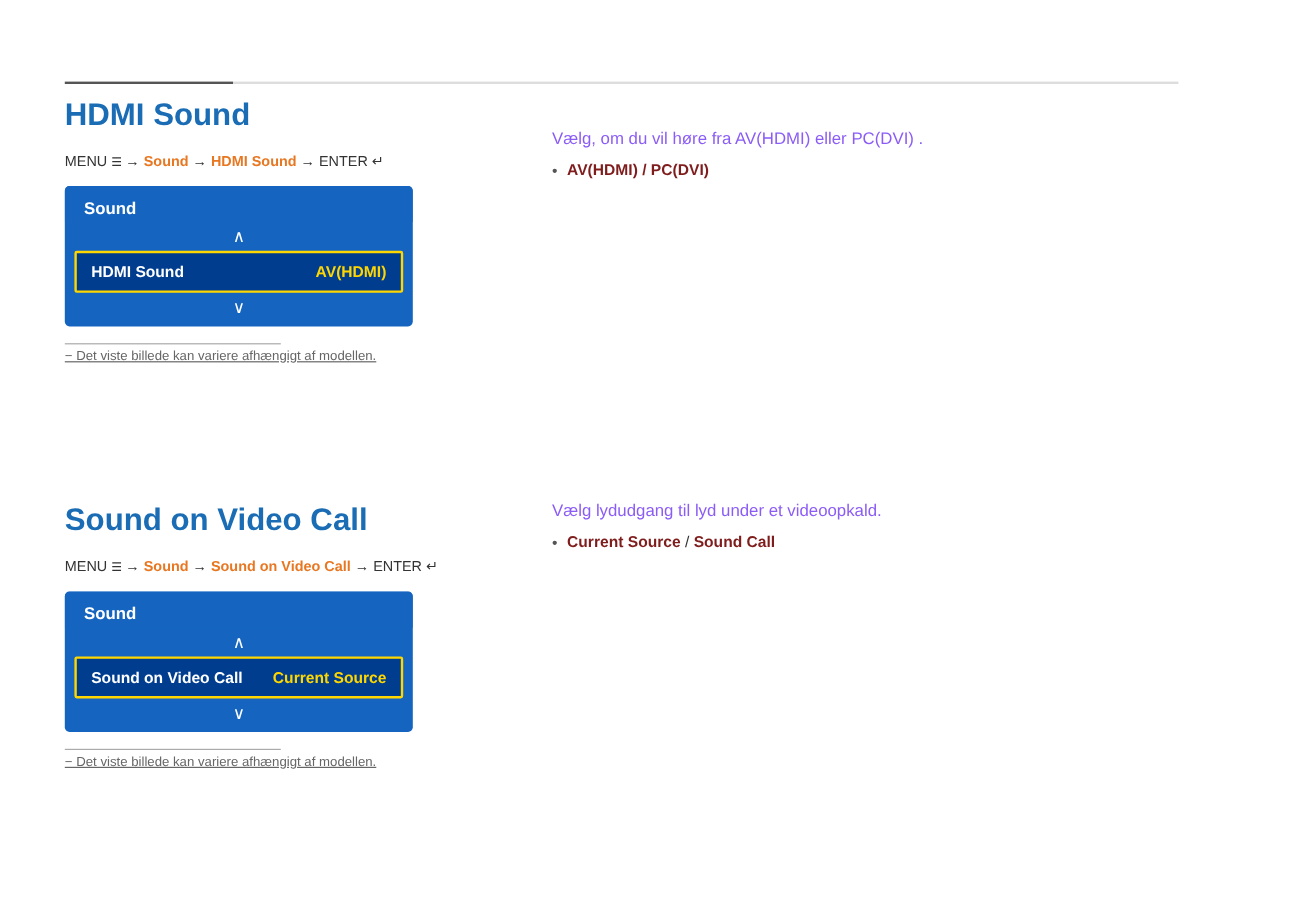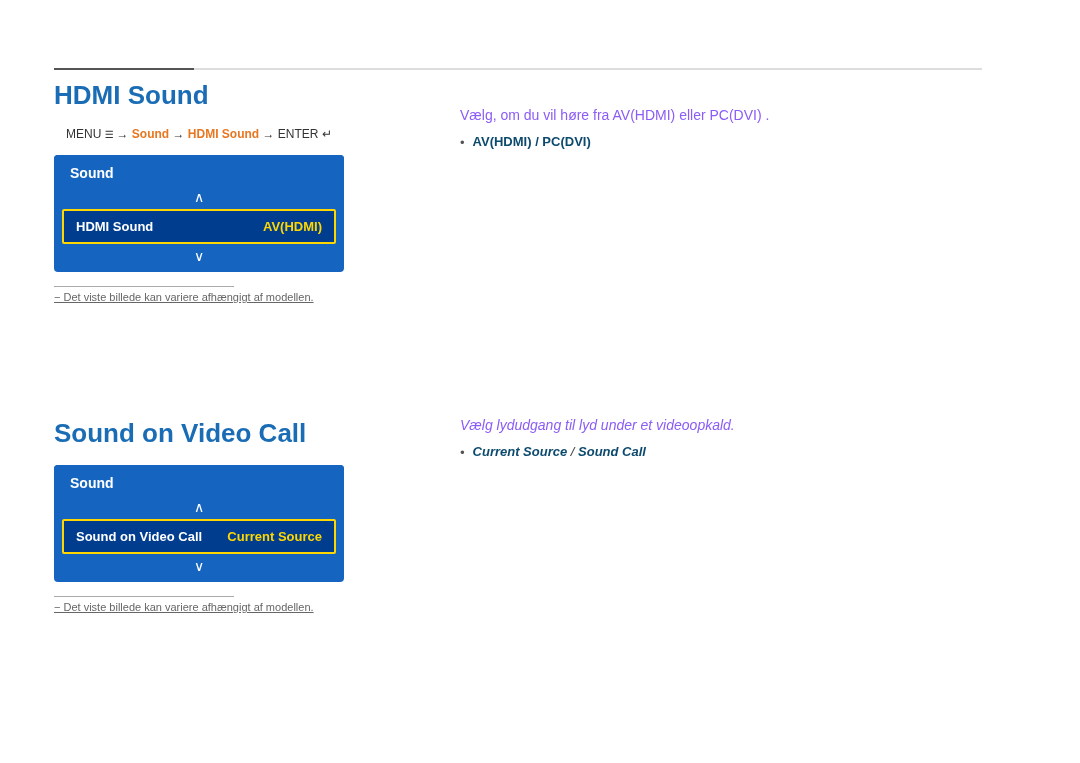--- a/index.html
+++ b/index.html
@@ -45,21 +45,20 @@
       font-size: 26px;
       font-weight: 700;
       color: #1a6db5;
       margin-bottom: 16px;
     }
 
     .menu-path {
       font-size: 12px;
       color: #333;
       margin-bottom: 14px;
-      text-align: center;
     }
 
     .menu-path .orange {
       color: #e87722;
       font-weight: 700;
     }
 
     .menu-path .menu-icon {
       font-size: 10px;
     }
@@ -156,37 +155,36 @@
       gap: 8px;
       font-size: 13px;
     }
 
     .desc-bullet .bullet-dot {
       color: #555;
       margin-top: 1px;
     }
 
     .desc-bullet .orange {
-      color: #0c4a6e;
+      color: #7f1d1d;
       font-weight: 700;
     }
 
     
     .section2 {
       position: absolute;
       top: 418px;
       left: 54px;
     }
 
     .desc-area2 {
       position: absolute;
       top: 415px;
       left: 460px;
       right: 54px;
-      font-style: italic;
     }
 
     
     .chevron-up::before {
       content: '∧';
       font-size: 14px;
     }
 
     .chevron-down::before {
       content: '∨';
@@ -242,20 +240,31 @@
     </p>
     <div class="desc-bullet">
       <span class="bullet-dot">•</span>
       <span class="orange">AV(HDMI) / PC(DVI)</span>
     </div>
   </div>
 
   <div class="section2">
     <h1 class="section-title">Sound on Video Call</h1>
 
+    <p class="menu-path">
+      <span>MENU</span>
+      <span class="menu-icon"> ☰ </span>
+      <span> → </span>
+      <span class="orange">Sound</span>
+      <span> → </span>
+      <span class="orange">Sound on Video Call</span>
+      <span> → </span>
+      <span>ENTER</span>
+      <span> ↵</span>
+    </p>
 
     <div class="ui-box">
       <div class="ui-box-header">Sound</div>
       <div class="ui-box-up">
         <span class="chevron-up"></span>
       </div>
       <div class="ui-box-row">
         <span class="row-label">Sound on Video Call</span>
         <span class="row-value">Current Source</span>
       </div>

